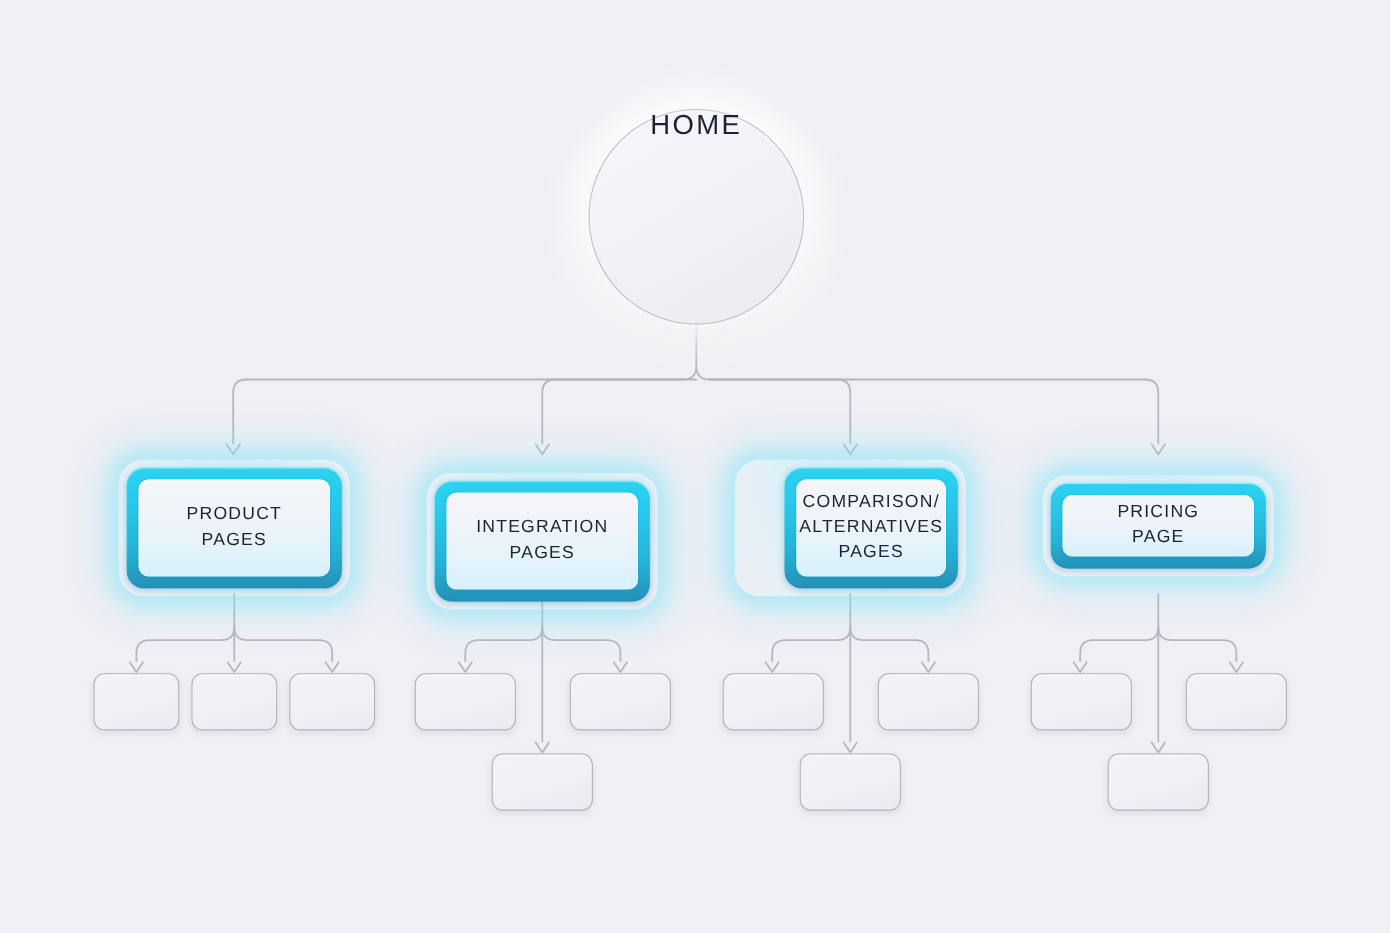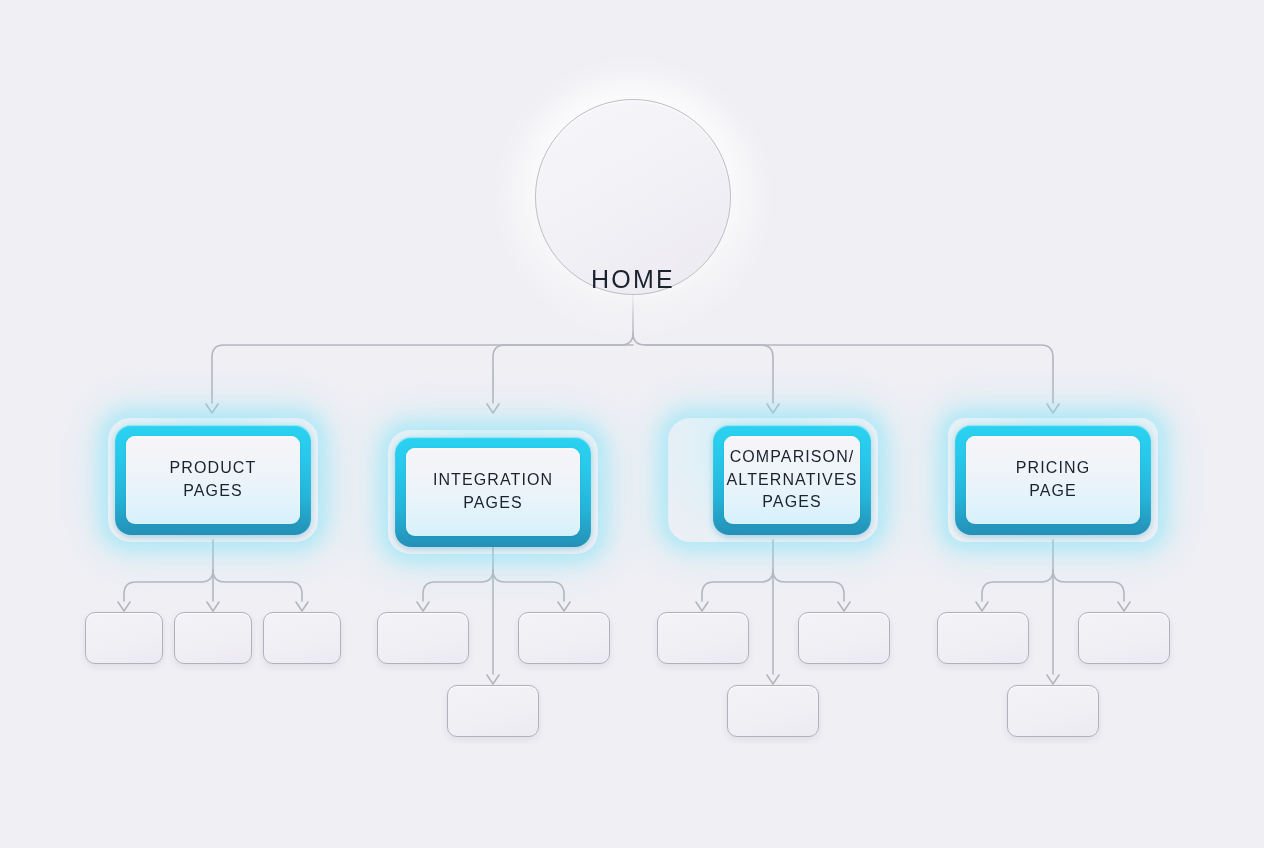--- a/index.html
+++ b/index.html
@@ -52,21 +52,21 @@
     width: 196px;
     height: 196px;
     border-radius: 50%;
     background: linear-gradient(150deg, #f7f6fa 0%, #f1f0f5 55%, #eceaf1 100%);
     border: 1px solid #bfc0c7;
     box-shadow:
       0 0 34px 16px rgba(255,255,255,0.95),
       0 10px 22px rgba(150,150,165,0.30),
       inset 0 1px 2px rgba(255,255,255,0.9);
     display: flex;
-    align-items: flex-end;
+    align-items: flex-start;
     justify-content: center;
     box-sizing: border-box;
   }
   .root-node-label {
     font-size: 25px;
     letter-spacing: 2.2px;
     color: #1c2330;
     font-weight: 400;
     text-align: center;
     white-space: nowrap;
@@ -208,21 +208,21 @@
   <div class="hl-node" style="left:668px; top:418px; width:210px; height:124px;padding-left:45px;">
     <div class="hl-node-ring">
       <div class="hl-node-inner">
         <span class="hl-node-label">COMPARISON/
 ALTERNATIVES
 PAGES</span>
       </div>
     </div>
   </div>
 
-  <div class="hl-node" style="left:948px; top:418px; width:210px; height:124px;border-radius:17px;">
+  <div class="hl-node" style="left:948px; top:432px; width:210px; height:92px;">
     <div class="hl-node-ring">
       <div class="hl-node-inner">
         <span class="hl-node-label">PRICING
 PAGE</span>
       </div>
     </div>
   </div>
 
   <div class="leaf-node" style="left:85px;  top:612px; width:78px;  height:52px;"></div>
   <div class="leaf-node" style="left:174px; top:612px; width:78px;  height:52px;"></div>

